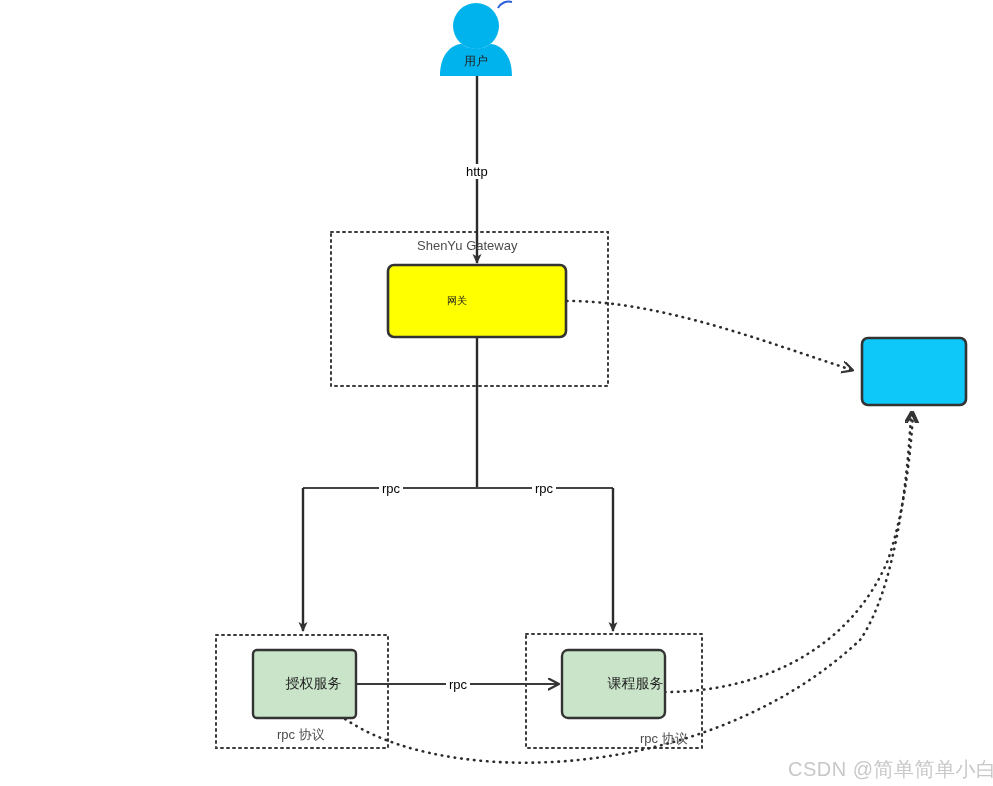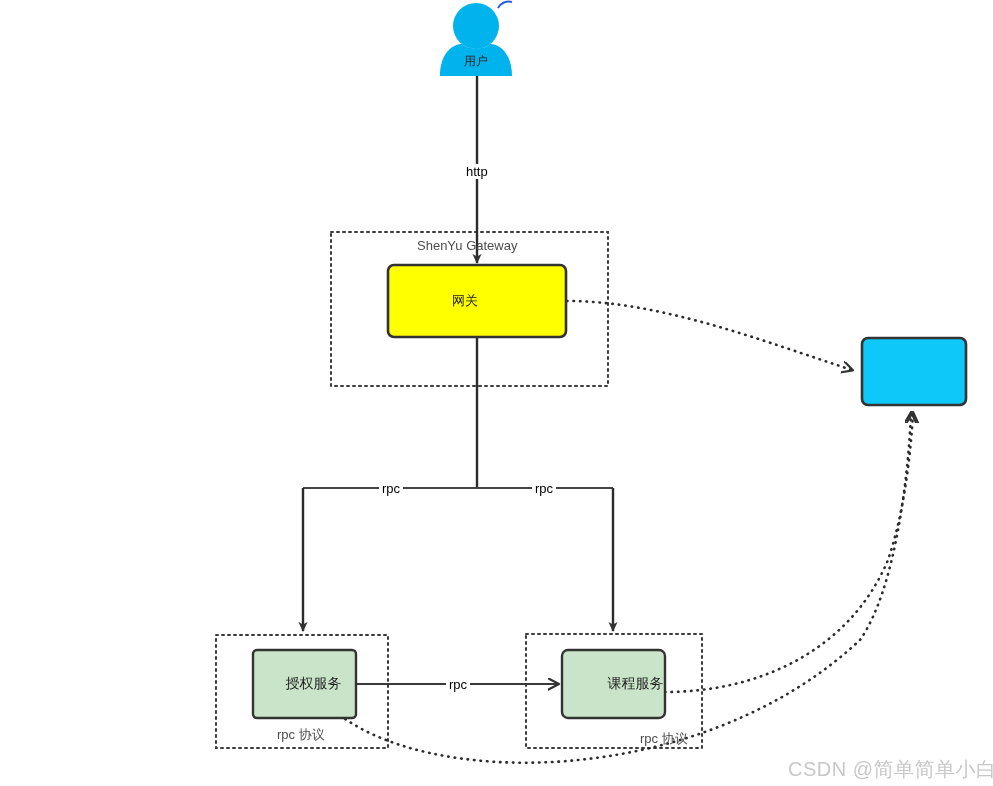--- a/index.html
+++ b/index.html
@@ -111,21 +111,21 @@
 
     <rect x="562" y="650" width="103" height="68" rx="6" ry="6" fill="#c9e4c9" stroke="#333333" stroke-width="2.4"></rect>
   </svg>
 
   <div class="node-label" style="left:440px; top:50px; width:72px; height:22px; font-size:12px;">用户</div>
 
   <div class="edge-label" style="left:463px; top:164px;">http</div>
 
   <div class="group-label" style="left:417px; top:238px;">ShenYu Gateway</div>
 
-  <div class="node-label" style="left:376px; top:265px; width:178px; height:72px; font-size:13px;">网关</div>
+  <div class="node-label" style="left:368px; top:265px; width:178px; height:72px; font-size:10px;">网关</div>
 
 
   <div class="edge-label" style="left:379px; top:481px;">rpc</div>
 
   <div class="edge-label" style="left:532px; top:481px;">rpc</div>
 
   <div class="node-label" style="left:253px; top:650px; width:121px; height:68px; font-size:14px;">授权服务</div>
 
   <div class="node-label" style="left:584px; top:650px; width:103px; height:68px; font-size:14px;">课程服务</div>
 

